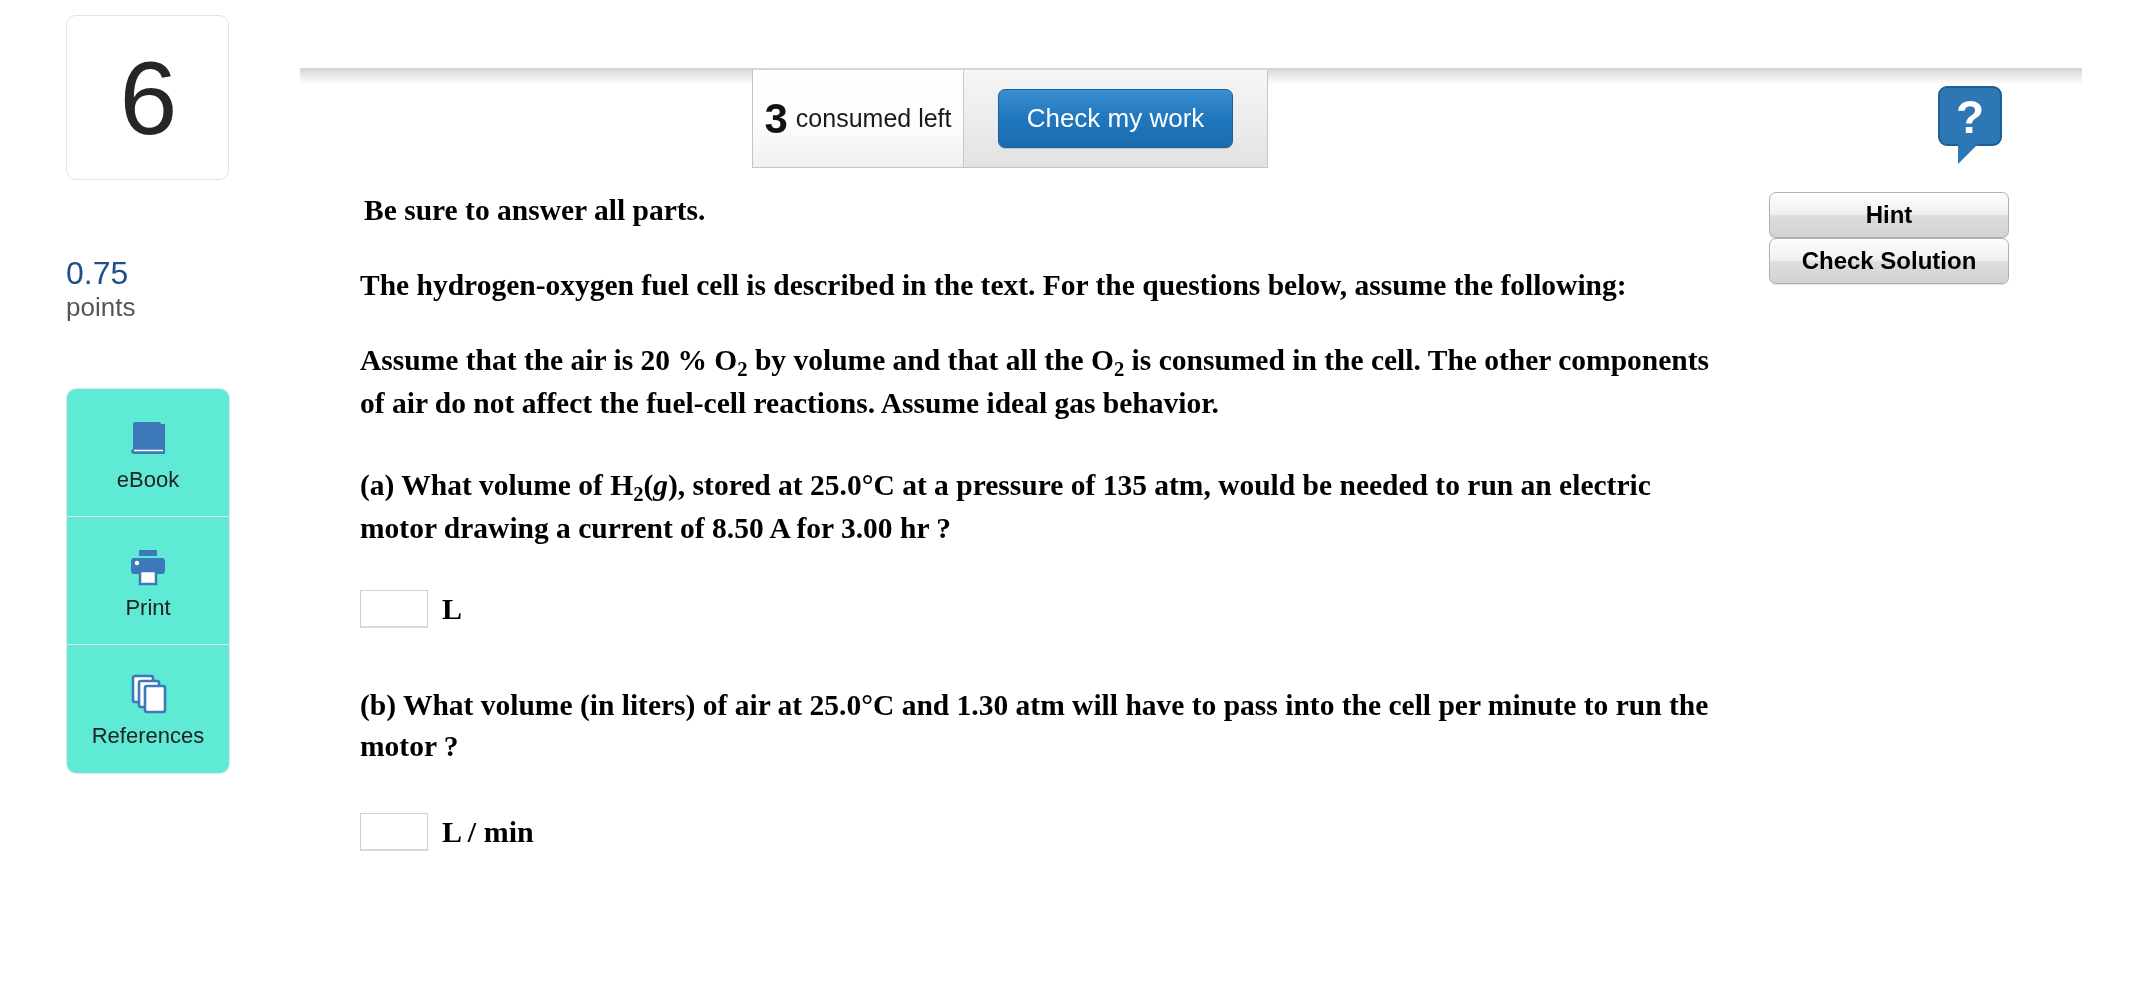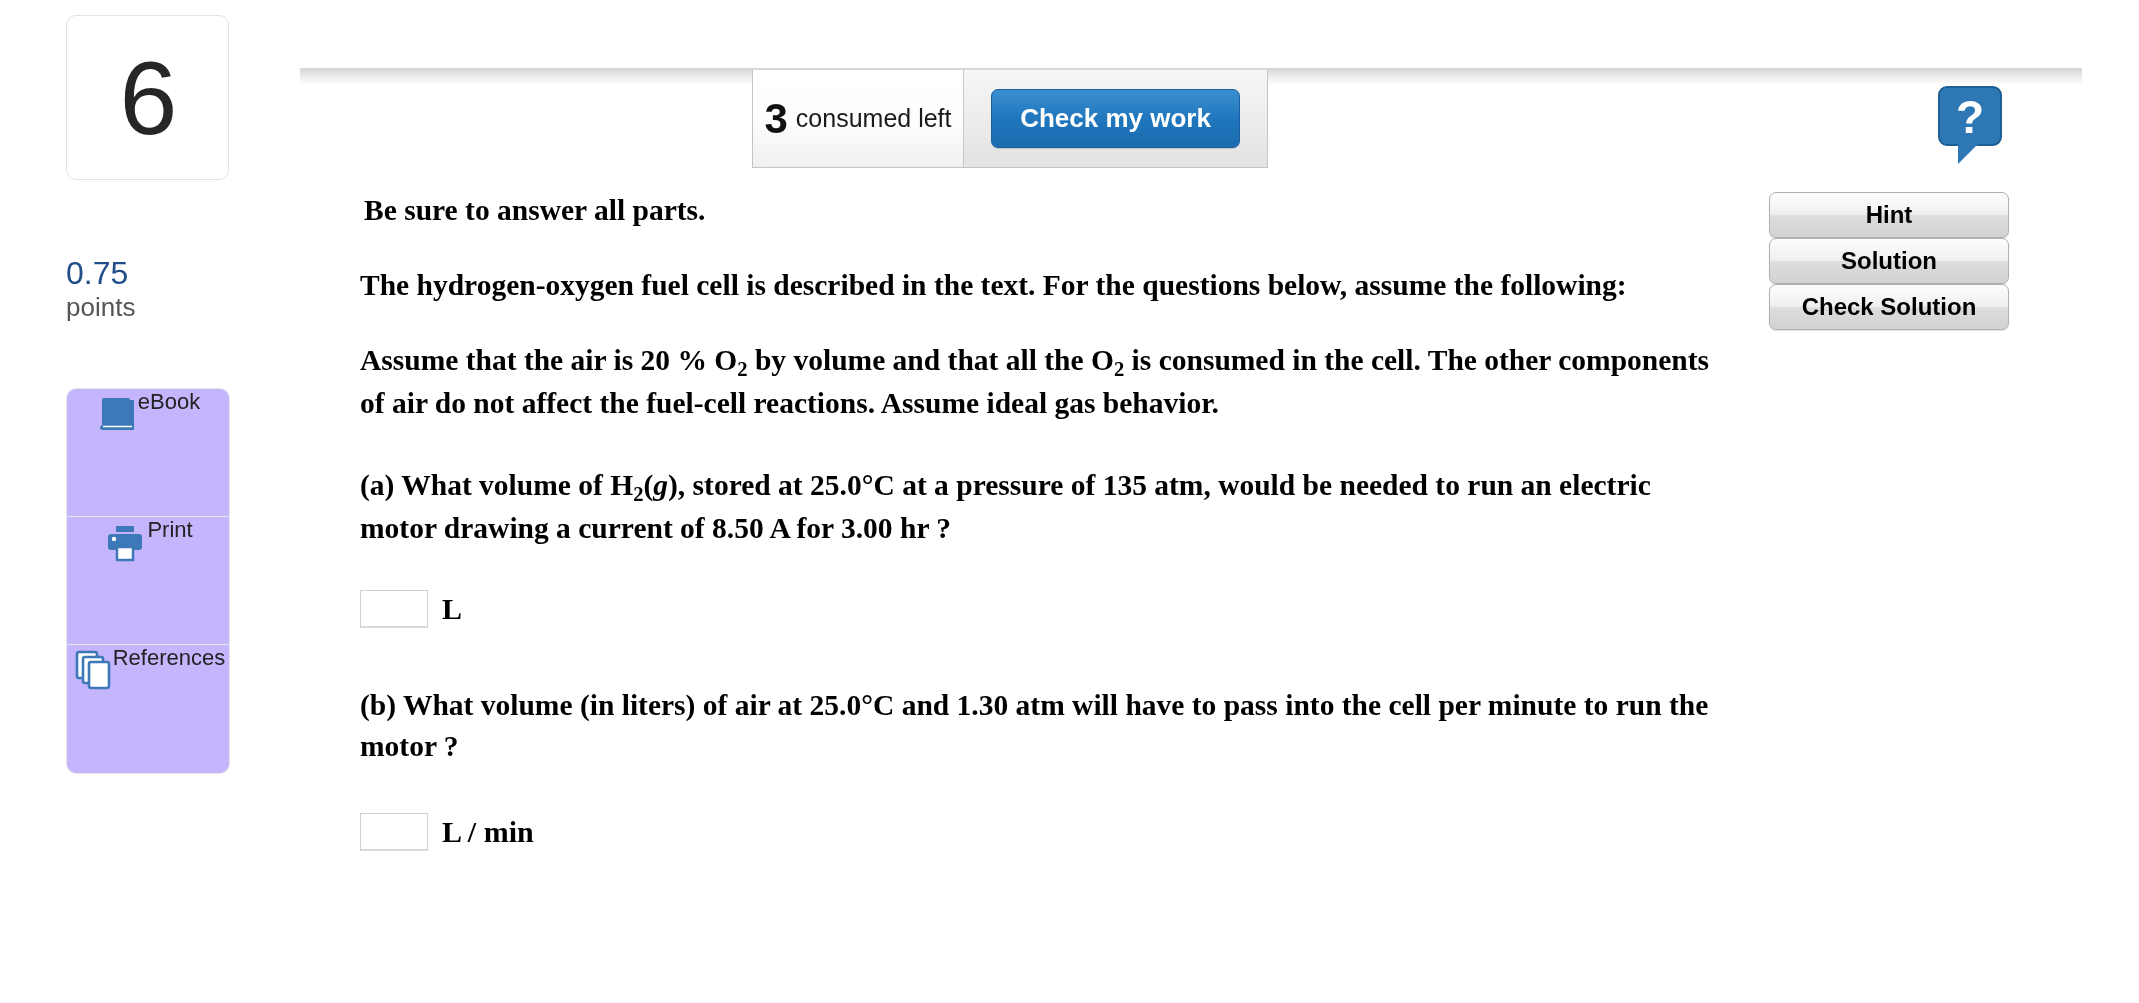--- a/index.html
+++ b/index.html
@@ -62,24 +62,24 @@
     width: 164px;
     border: 1px solid #e6e6e6;
     border-radius: 10px;
     background: #fff;
     overflow: hidden;
   }
   .tool-item {
     height: 128px;
     border-bottom: 1px solid #e6e6e6;
     display: flex;
-    flex-direction: row;
-    align-items: flex-start;
-    justify-content: center;
-    background: #c4b5fd;
+    flex-direction: column;
+    align-items: center;
+    justify-content: center;
+    background: #5eead4;
     cursor: pointer;
   }
   .tool-item:last-child { border-bottom: none; }
   .tool-icon {
     height: 46px;
     display: flex;
     align-items: flex-end;
     justify-content: center;
     margin-bottom: 8px;
   }
@@ -133,21 +133,21 @@
     display: flex;
     align-items: center;
     justify-content: center;
   }
   .check-btn {
     background: linear-gradient(to bottom, #3a8fd0 0%, #2077bd 50%, #1b6cb0 100%);
     border: 1px solid #1a5f9e;
     border-radius: 7px;
     color: #ffffff;
     font-size: 26px;
-    font-weight: bold;
+    font-weight: normal;
     font-family: "Liberation Sans", sans-serif;
     padding: 13px 28px;
     cursor: pointer;
     box-shadow: 0 1px 1px rgba(0,0,0,0.15);
     white-space: nowrap;
   }
 
   
   #help-icon {
     position: absolute;
@@ -296,21 +296,20 @@
   <div id="help-icon">
     <svg width="66" height="80" viewBox="0 0 66 80">
       <rect x="1" y="1" width="62" height="58" rx="8" fill="#2d77b4" stroke="#1e5f96" stroke-width="2"></rect>
       <path d="M20 57 L20 78 L41 57 Z" fill="#2d77b4"></path>
       <text x="32" y="47" font-family="Liberation Sans, sans-serif" font-size="46" font-weight="bold" fill="#ffffff" text-anchor="middle">?</text>
     </svg>
   </div>
 
   <div id="right-buttons">
     <button class="aux-btn">Hint</button>
-    <button class="aux-btn">Solution</button>
     <button class="aux-btn">Check Solution</button>
   </div>
 
   <div id="qbody">
 
     <p class="p-intro">Be sure to answer all parts.</p>
 
     <div class="spacer-a"></div>
 
     <p class="p-block">The hydrogen-oxygen fuel cell is described in the text. For the questions below, assume the following:</p>

